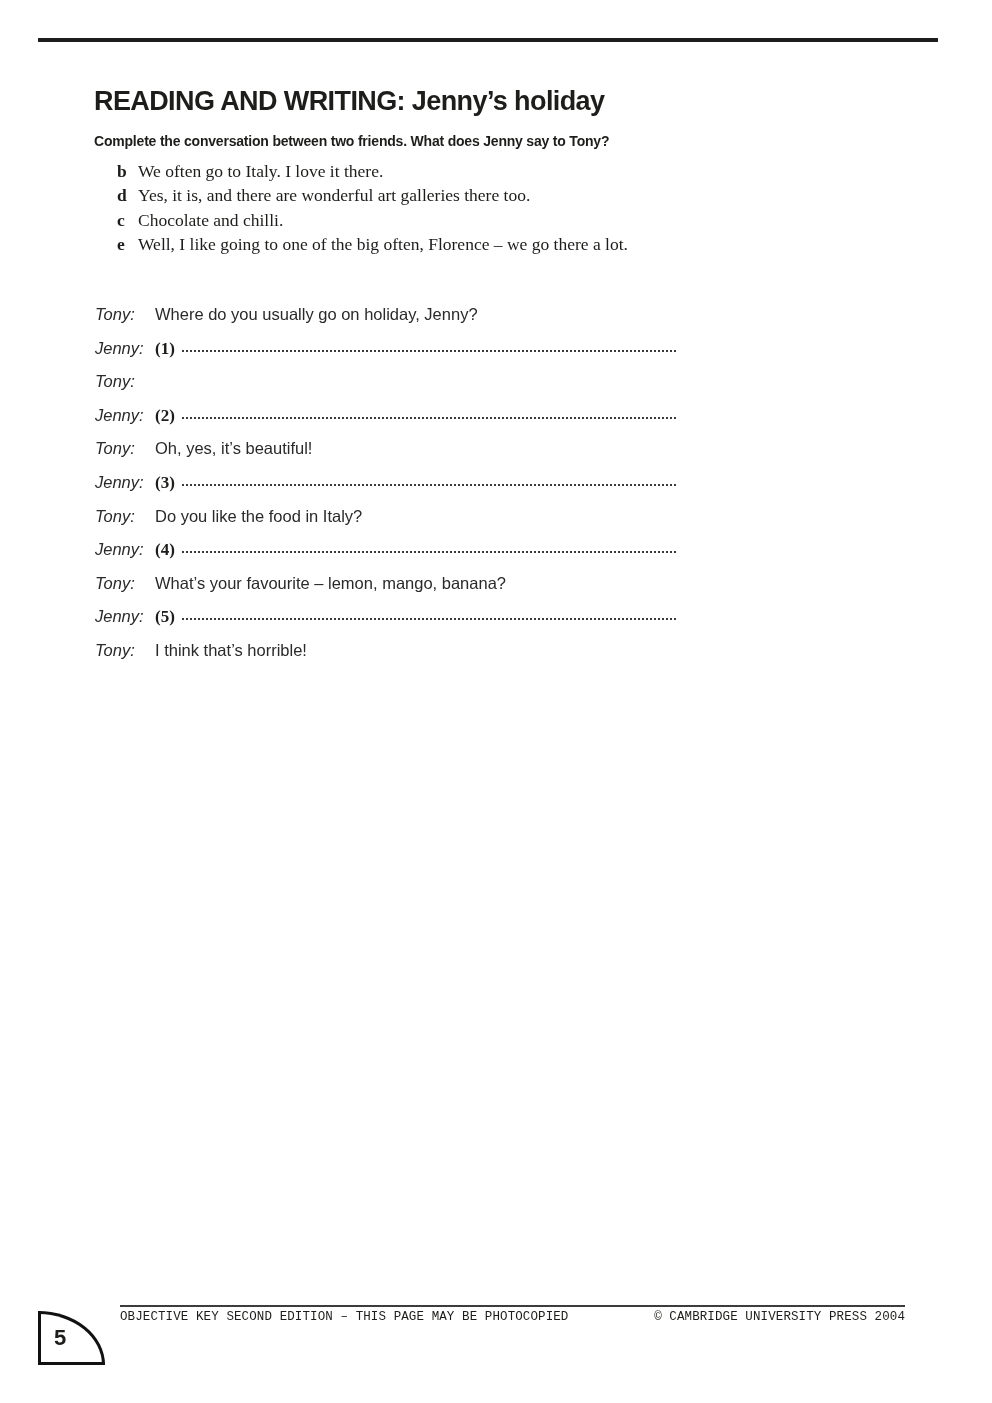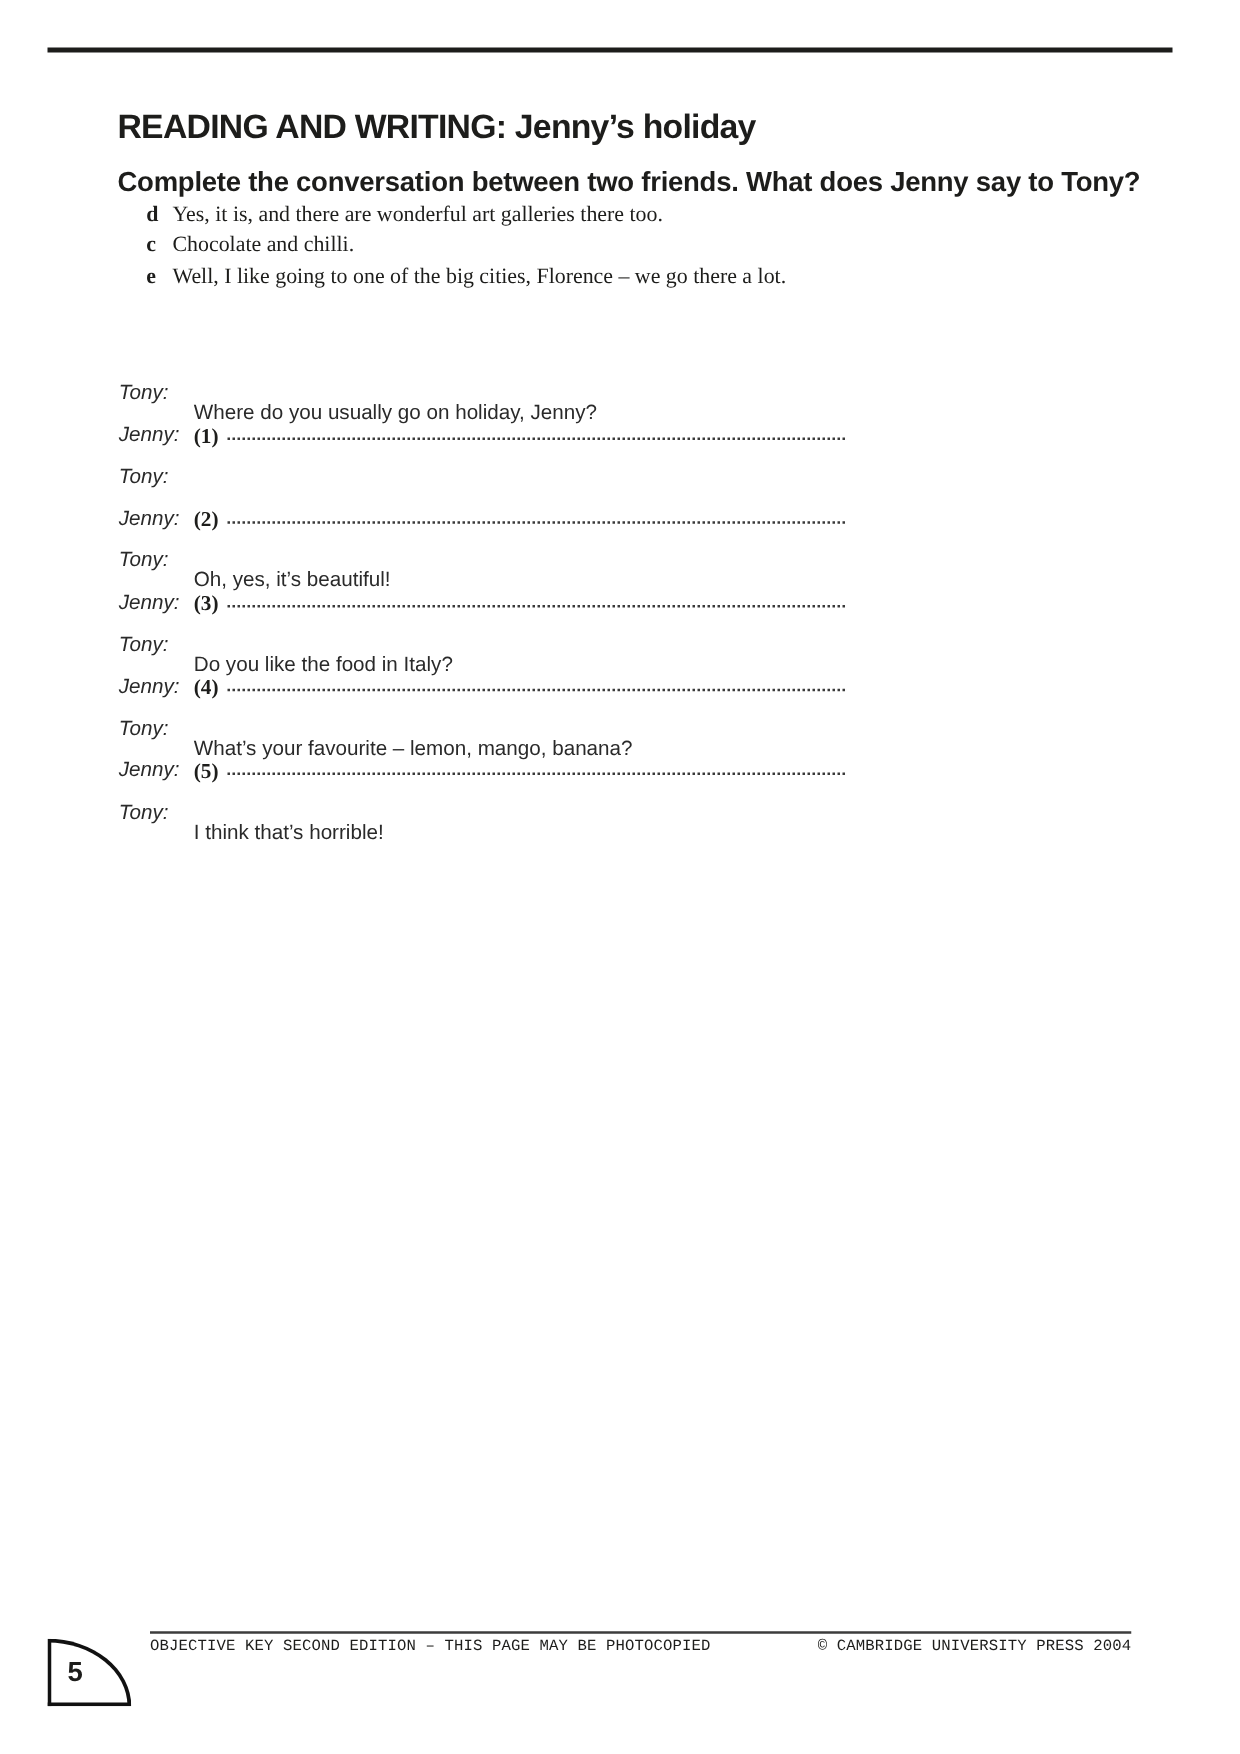--- a/index.html
+++ b/index.html
@@ -26,21 +26,21 @@
     font-size: 27px;
     letter-spacing: -0.6px;
     color: #1d1d1b;
     white-space: nowrap;
   }
   .instruction {
     position: absolute;
     left: 94px; top: 133px;
     font-family: "Liberation Sans", sans-serif;
     font-weight: bold;
-    font-size: 22px;
+    font-size: 14px;
     letter-spacing: -0.2px;
     color: #1d1d1b;
     white-space: nowrap;
   }
   .options {
     position: absolute;
     left: 117px; top: 159px;
     font-family: "Liberation Serif", serif;
     font-size: 17.5px;
     line-height: 24.4px;
@@ -61,21 +61,21 @@
     color: #2a2a2a;
   }
   .dlg-row {
     height: 33.6px;
     display: flex;
   }
   .speaker {
     flex: 0 0 60px;
     font-style: italic;
   }
-  .speech { white-space: nowrap; margin-top: 16px; }
+  .speech { white-space: nowrap; }
   .blank-num {
     font-family: "Liberation Serif", serif;
     font-weight: bold;
     font-size: 17px;
     color: #1d1d1b;
     margin-right: 7px;
   }
   .dotted-line {
     flex: 1 1 auto;
     height: 13px;
@@ -122,27 +122,30 @@
 <div class="page">
 
   <div class="top-rule"></div>
 
   <h1 class="title">READING AND WRITING: Jenny’s holiday</h1>
 
   <div class="instruction">Complete the conversation between two friends. What does Jenny say to Tony?</div>
 
   <div class="options">
     <div class="opt-row">
+      <span class="opt-letter">b</span><span class="opt-text">We often go to Italy. I love it there.</span>
+    </div>
+    <div class="opt-row">
       <span class="opt-letter">d</span><span class="opt-text">Yes, it is, and there are wonderful art galleries there too.</span>
     </div>
     <div class="opt-row">
       <span class="opt-letter">c</span><span class="opt-text">Chocolate and chilli.</span>
     </div>
     <div class="opt-row">
-      <span class="opt-letter">e</span><span class="opt-text">Well, I like going to one of the big cities, Florence – we go there a lot.</span>
+      <span class="opt-letter">e</span><span class="opt-text">Well, I like going to one of the big often, Florence – we go there a lot.</span>
     </div>
   </div>
 
   <div class="dialogue">
     <div class="dlg-row">
       <span class="speaker">Tony:</span>
       <span class="speech">Where do you usually go on holiday, Jenny?</span>
     </div>
     <div class="dlg-row">
       <span class="speaker">Jenny:</span>

